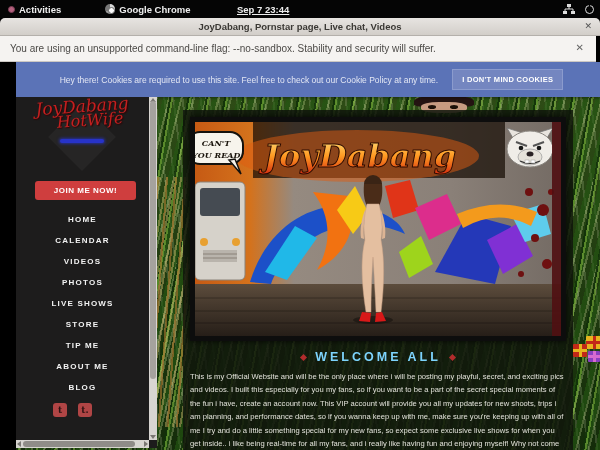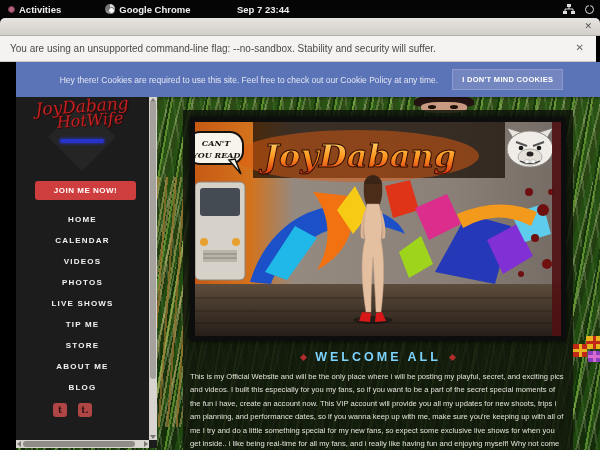--- a/index.html
+++ b/index.html
@@ -8,21 +8,21 @@
 
   
   .topbar { position:absolute; left:0; top:0; width:600px; height:18px; background:#050505; color:#eee;
             display:flex; align-items:center; font-size:9.5px; font-weight:bold; }
   .tb-item { display:flex; align-items:center; gap:4px; padding:0 8px; height:100%; }
   .act-dot { width:7px; height:7px; border-radius:50%; background:#b5627f; border:1px solid #7e3f57; }
   .chrome-ico { width:10px; height:10px; border-radius:50%;
                 background:conic-gradient(#d8d8d8 0 33%, #9a9a9a 33% 66%, #777 66%); position:relative; }
   .chrome-ico::after { content:""; position:absolute; left:2.5px; top:2.5px; width:5px; height:5px;
                        border-radius:50%; background:#fdfdfd; border:1px solid #666; }
-  .tb-clock { position:absolute; left:237px; top:0; height:18px; display:flex; align-items:center; }
+  .tb-clock { position:absolute; left:237px; top:0; height:18px; display:flex; align-items:center;text-decoration:underline; }
   .tb-right { position:absolute; right:4px; top:0; height:18px; display:flex; align-items:center; gap:10px; padding-right:2px; }
   .pwr { width:9px; height:9px; border:1.4px solid #ddd; border-radius:50%; position:relative; }
   .pwr::after { content:""; position:absolute; left:2.6px; top:-3px; width:1.6px; height:5px; background:#050505;
                 box-shadow:0 0 0 0.1px #050505; }
   .pwr::before { content:""; position:absolute; left:2.8px; top:-2px; width:1.2px; height:4px; background:#ddd; }
 
   
   .titlebar { position:absolute; left:0; top:18px; width:600px; height:18px;
               background:linear-gradient(#e7e4e1,#d2cec9); border-bottom:1px solid #b4b0ab;
               border-radius:5px 5px 0 0; }
@@ -151,20 +151,21 @@
         <rect x="4" y="0" width="4" height="3" fill="#ddd"></rect>
         <rect x="0" y="7" width="4" height="3" fill="#ddd"></rect>
         <rect x="8" y="7" width="4" height="3" fill="#ddd"></rect>
         <path d="M6 3 V5 M2 7 V5 H10 V7" stroke="#ddd" stroke-width="1" fill="none"></path>
       </svg>
       <span class="pwr"></span>
     </div>
   </div>
 
   <div class="titlebar">
+    <div class="t-text">JoyDabang, Pornstar page, Live chat, Videos</div>
     <div class="t-close">✕</div>
   </div>
 
   <div class="flagbar">
     <div class="f-text">You are using an unsupported command-line flag: --no-sandbox. Stability and security will suffer.</div>
     <div class="f-close">✕</div>
   </div>
 
   <div class="page">
 
@@ -191,22 +192,22 @@
           <div class="l2">HotWife</div>
         </div>
         <div class="blue-link"></div>
         <button class="join-btn">JOIN ME NOW!</button>
         <div class="menu">
           <div class="menu-item">HOME</div>
           <div class="menu-item">CALENDAR</div>
           <div class="menu-item">VIDEOS</div>
           <div class="menu-item">PHOTOS</div>
           <div class="menu-item">LIVE SHOWS</div>
+          <div class="menu-item">STORE</div>
           <div class="menu-item">TIP ME</div>
-          <div class="menu-item">STORE</div>
           <div class="menu-item">ABOUT ME</div>
           <div class="menu-item">BLOG</div>
         </div>
         <div class="socials">
           <span class="soc">t</span>
           <span class="soc">t.</span>
         </div>
       </div>
       <div class="sb-vscroll">
         <span class="tri up" style="left:1px; top:1px;"></span>

